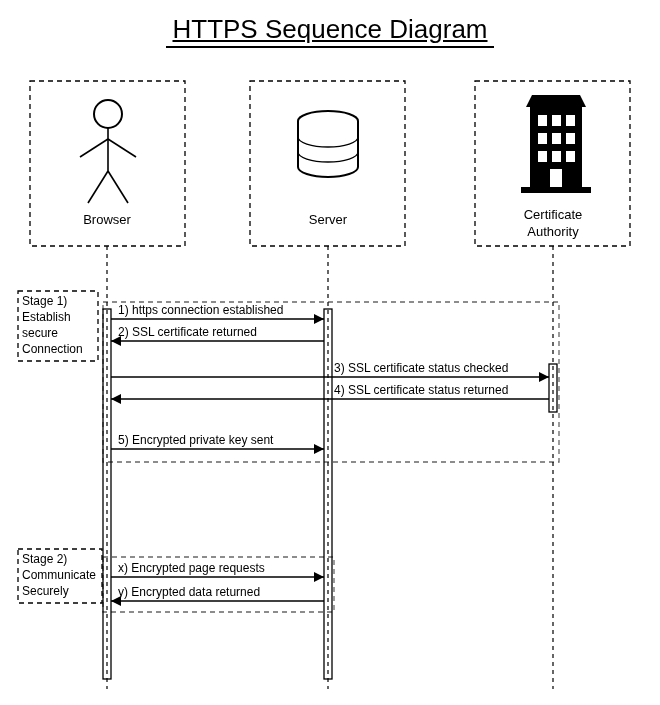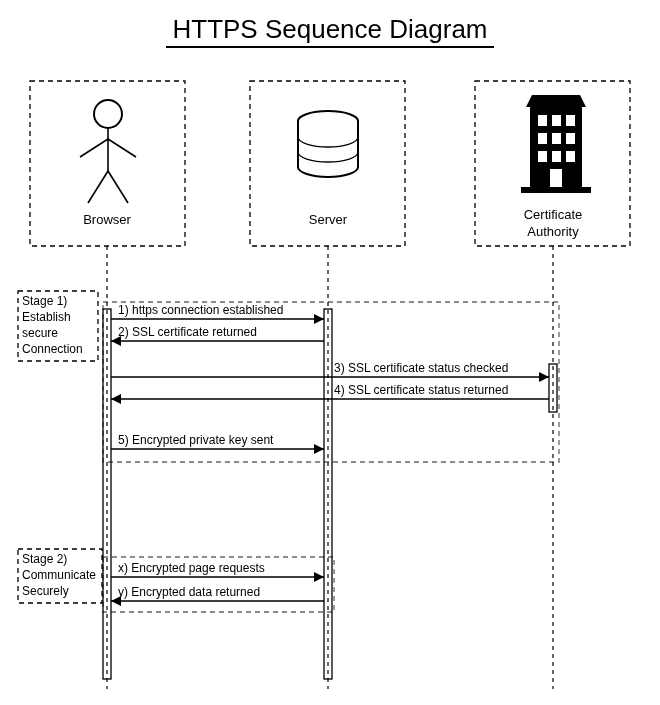--- a/index.html
+++ b/index.html
@@ -7,20 +7,21 @@
     padding: 10px;
     background: #fff;
     font-family: "Comic Sans MS", "Segoe Script", cursive, sans-serif;
     color: #000;
   }
   .title {
     text-align: center;
     font-size: 26px;
     margin-top: 4px;
     margin-bottom: 34px;
+    text-decoration: underline;
   }
   .title span {
     border-bottom: 2px solid #000;
     padding: 0 6px 2px 6px;
   }
   svg { display: block; margin: 0 auto; }
   .dash { stroke: #000; stroke-width: 1.3; fill: none; stroke-dasharray: 5 4; }
   .solid { stroke: #000; stroke-width: 1.3; fill: none; }
   .solid2 { stroke: #000; stroke-width: 1.6; fill: none; }
   .life { stroke: #000; stroke-width: 1.2; stroke-dasharray: 4 4; }

